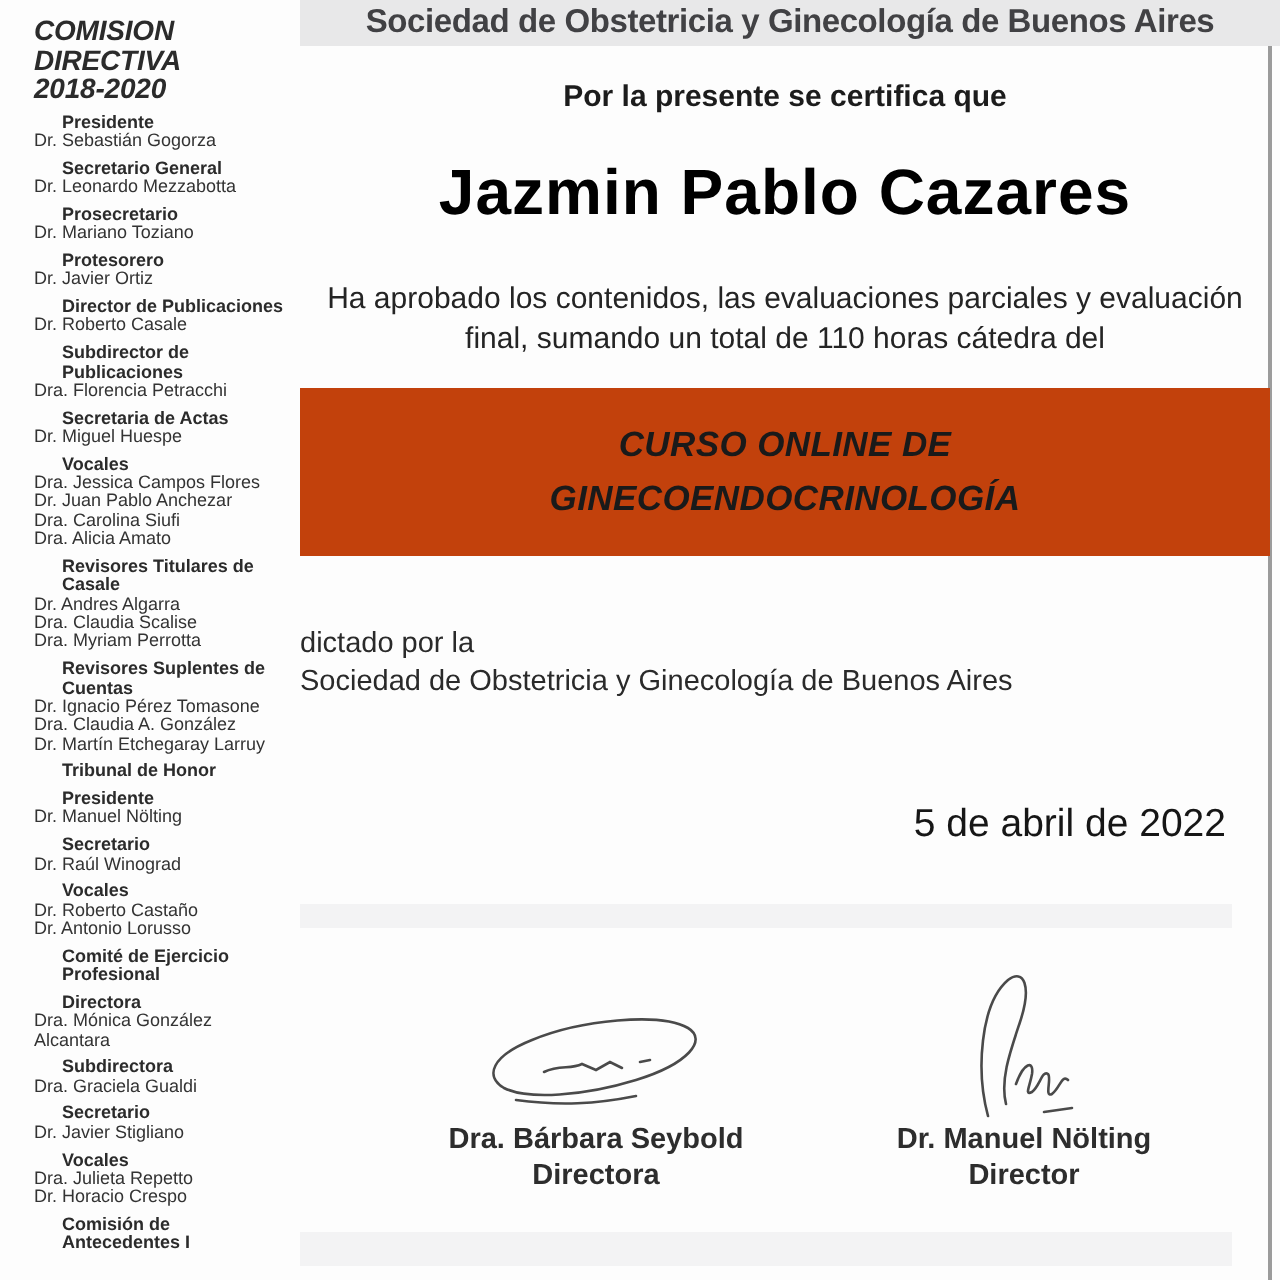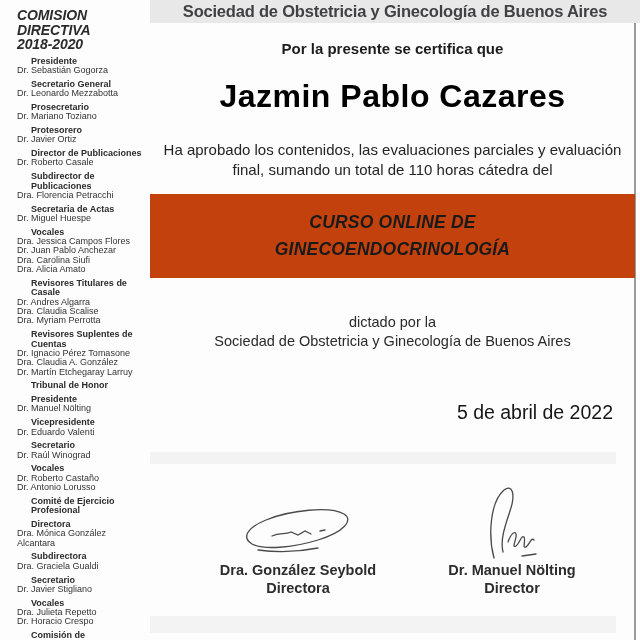--- a/index.html
+++ b/index.html
@@ -65,21 +65,21 @@
     position: absolute; top: 194px; left: 0; width: 485px; height: 84px;
     background: #c2410c;
     display: flex; flex-direction: column; align-items: center; justify-content: center;
   }
   .course-box .course-line {
     font-weight: bold; font-style: italic; font-size: 17.5px; line-height: 27px;
     color: #1a1a1a; letter-spacing: 0.2px;
   }
   .issued-by {
     position: absolute; top: 313px; left: 0; width: 100%;
-    text-align: center; font-size: 14.5px; line-height: 19px; color: #2a2a2a;
+    text-align: left; font-size: 14.5px; line-height: 19px; color: #2a2a2a;
   }
   .cert-date {
     position: absolute; top: 401px; right: 22px;
     font-size: 19.5px; color: #161616;
   }
 
   
   .scan-band-1 {
     position: absolute; left: 0; top: 452px; width: 466px; height: 12px;
     background: #f3f3f4;
@@ -164,24 +164,20 @@
         <div class="sb-name">Dr. Martín Etchegaray Larruy</div>
       </div>
       <div class="sb-block">
         <div class="sb-title">Tribunal de Honor</div>
       </div>
       <div class="sb-block">
         <div class="sb-title">Presidente</div>
         <div class="sb-name">Dr. Manuel Nölting</div>
       </div>
       <div class="sb-block">
-        <div class="sb-title">Vicepresidente</div>
-        <div class="sb-name">Dr. Eduardo Valenti</div>
-      </div>
-      <div class="sb-block">
         <div class="sb-title">Secretario</div>
         <div class="sb-name">Dr. Raúl Winograd</div>
       </div>
       <div class="sb-block">
         <div class="sb-title">Vocales</div>
         <div class="sb-name">Dr. Roberto Castaño</div>
         <div class="sb-name">Dr. Antonio Lorusso</div>
       </div>
       <div class="sb-block">
         <div class="sb-title">Comité de Ejercicio Profesional</div>
@@ -239,21 +235,21 @@
     <path d="M20 46 C42 49 60 48 80 44"></path>
   </svg>
 
   <svg class="sig-svg sig2-svg" width="62" height="78" viewBox="0 0 62 78">
     <path d="M14 74 C8 52 10 18 24 6 C32 0 36 9 30 27 C25 42 20 56 23 68"></path>
     <path d="M28 58 C32 47 37 46 36 53 C35 59 32 64 36 62 C40 59 41 51 44 53 C46 55 42 65 46 63 C50 60 51 53 54 56"></path>
     <path d="M42 72 L56 70"></path>
   </svg>
 
   <div class="sig-label sig1-label">
-    <div>Dra. González Seybold</div>
+    <div>Dra. Bárbara Seybold</div>
     <div>Directora</div>
   </div>
 
   <div class="sig-label sig2-label">
     <div>Dr. Manuel Nölting</div>
     <div>Director</div>
   </div>
 
 </div>
 

